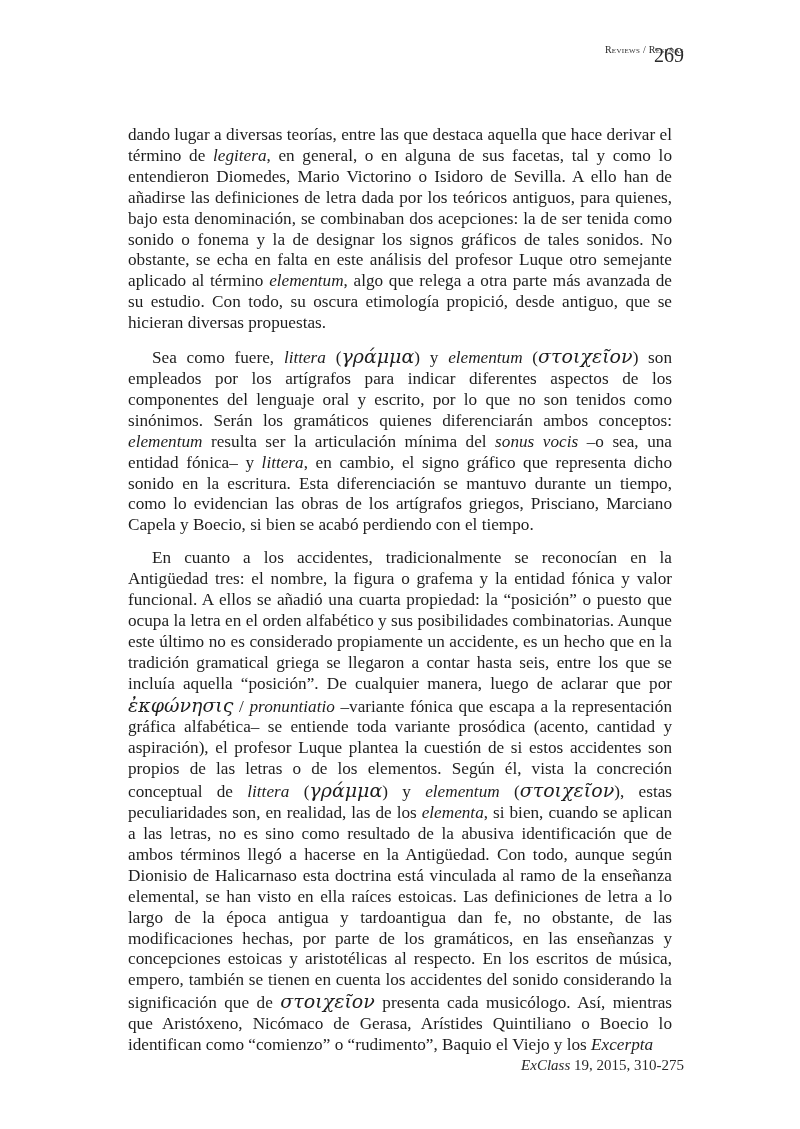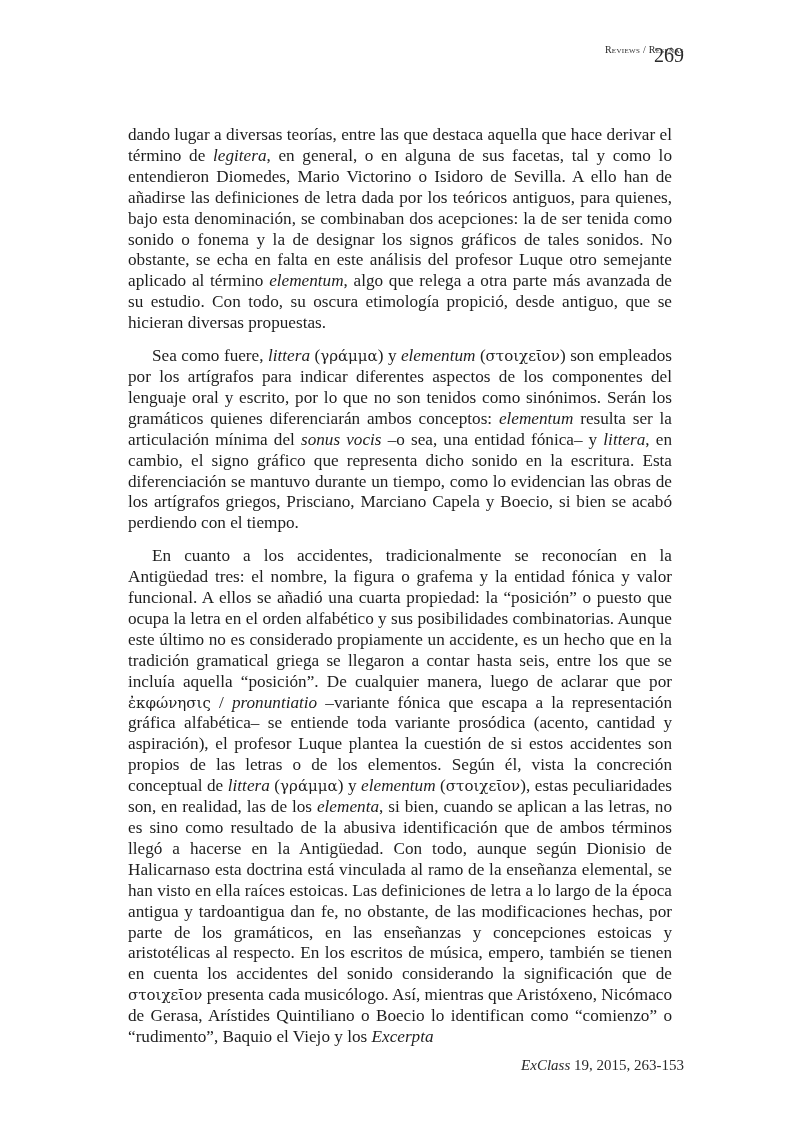--- a/index.html
+++ b/index.html
@@ -54,21 +54,22 @@
       text-align: justify;
     }
     .body-text p.indent {
       text-indent: 24px;
     }
     .body-text em {
       font-style: italic;
     }
     .greek {
       font-family: "DejaVu Serif", serif;
-      font-size: 15px;
+      font-size: 19px;
+      font-style: italic;
     }
     .footer {
       position: absolute;
       top: 1057px;
       right: 116px;
       font-size: 15px;
       color: #2a2a2a;
     }
     .footer em { font-style: italic; }
   </style>
@@ -80,14 +81,14 @@
   <span class="page-number">269</span>
 </div>
 
 <div class="body-text">
   <p><span>dando lugar a diversas teorías, entre las que destaca aquella que hace derivar el término de </span><em>legitera</em><span>, en general, o en alguna de sus facetas, tal y como lo entendieron Diomedes, Mario Victorino o Isidoro de Sevilla. A ello han de añadirse las definiciones de letra dada por los teóricos antiguos, para quienes, bajo esta denominación, se combinaban dos acepciones: la de ser tenida como sonido o fonema y la de designar los signos gráficos de tales sonidos. No obstante, se echa en falta en este análisis del profesor Luque otro semejante aplicado al término </span><em>elementum</em><span>, algo que relega a otra parte más avanzada de su estudio. Con todo, su oscura etimología propició, desde antiguo, que se hicieran diversas propuestas.</span></p>
   <p class="indent"><span>Sea como fuere, </span><em>littera</em><span> (</span><span class="greek">γράμμα</span><span>) y </span><em>elementum</em><span> (</span><span class="greek">στοιχεῖον</span><span>) son empleados por los artígrafos para indicar diferentes aspectos de los componentes del lenguaje oral y escrito, por lo que no son tenidos como sinónimos. Serán los gramáticos quienes diferenciarán ambos conceptos: </span><em>elementum</em><span> resulta ser la articulación mínima del </span><em>sonus vocis</em><span> –o sea, una entidad fónica– y </span><em>littera</em><span>, en cambio, el signo gráfico que representa dicho sonido en la escritura. Esta diferenciación se mantuvo durante un tiempo, como lo evidencian las obras de los artígrafos griegos, Prisciano, Marciano Capela y Boecio, si bien se acabó perdiendo con el tiempo.</span></p>
   <p class="indent"><span>En cuanto a los accidentes, tradicionalmente se reconocían en la Antigüedad tres: el nombre, la figura o grafema y la entidad fónica y valor funcional. A ellos se añadió una cuarta propiedad: la “posición” o puesto que ocupa la letra en el orden alfabético y sus posibilidades combinatorias. Aunque este último no es considerado propiamente un accidente, es un hecho que en la tradición gramatical griega se llegaron a contar hasta seis, entre los que se incluía aquella “posición”. De cualquier manera, luego de aclarar que por </span><span class="greek">ἐκφώνησις</span><span> / </span><em>pronuntiatio</em><span> –variante fónica que escapa a la representación gráfica alfabética– se entiende toda variante prosódica (acento, cantidad y aspiración), el profesor Luque plantea la cuestión de si estos accidentes son propios de las letras o de los elementos. Según él, vista la concreción conceptual de </span><em>littera</em><span> (</span><span class="greek">γράμμα</span><span>) y </span><em>elementum</em><span> (</span><span class="greek">στοιχεῖον</span><span>), estas peculiaridades son, en realidad, las de los </span><em>elementa</em><span>, si bien, cuando se aplican a las letras, no es sino como resultado de la abusiva identificación que de ambos términos llegó a hacerse en la Antigüedad. Con todo, aunque según Dionisio de Halicarnaso esta doctrina está vinculada al ramo de la enseñanza elemental, se han visto en ella raíces estoicas. Las definiciones de letra a lo largo de la época antigua y tardoantigua dan fe, no obstante, de las modificaciones hechas, por parte de los gramáticos, en las enseñanzas y concepciones estoicas y aristotélicas al respecto. En los escritos de música, empero, también se tienen en cuenta los accidentes del sonido considerando la significación que de </span><span class="greek">στοιχεῖον</span><span> presenta cada musicólogo. Así, mientras que Aristóxeno, Nicómaco de Gerasa, Arístides Quintiliano o Boecio lo identifican como “comienzo” o “rudimento”, Baquio el Viejo y los </span><em>Excerpta</em></p>
 </div>
 
 <div class="footer">
-  <em>ExClass</em><span> 19, 2015, 263-153</span>
+  <em>ExClass</em><span> 19, 2015, 310-275</span>
 </div>
 
 </body></html>

